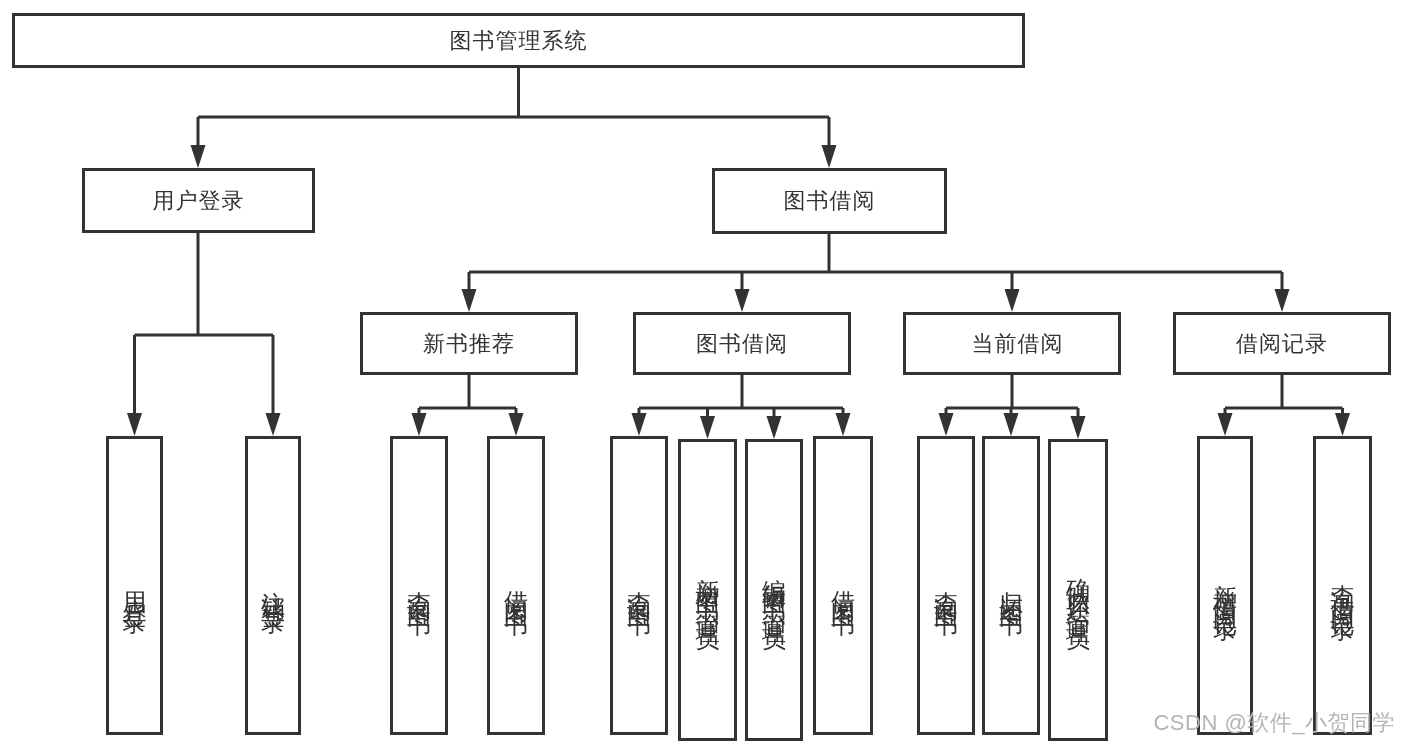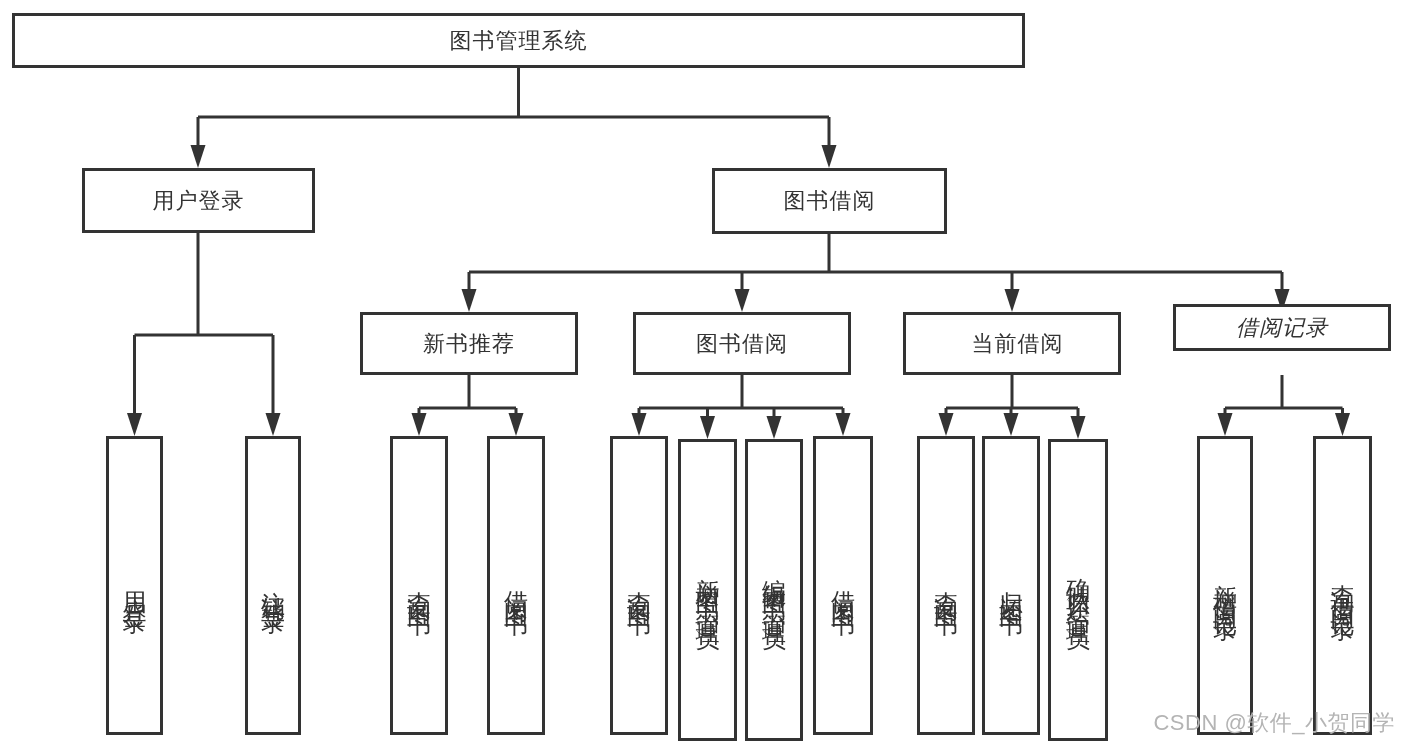--- a/index.html
+++ b/index.html
@@ -137,21 +137,21 @@
 
   <div class="box h-box" style="left:360px;top:312px;width:218px;height:63px;">
     <span>新书推荐</span>
   </div>
   <div class="box h-box" style="left:633px;top:312px;width:218px;height:63px;justify-content:center;">
     <span>图书借阅</span>
   </div>
   <div class="box h-box" style="left:903px;top:312px;width:218px;height:63px;padding-left:11px;">
     <span>当前借阅</span>
   </div>
-  <div class="box h-box" style="left:1173px;top:304px;width:218px;height:47px;font-style:italic;">
+  <div class="box h-box" style="left:1173px;top:312px;width:218px;height:63px;">
     <span>借阅记录</span>
   </div>
 
   <div class="box v-box" style="left:106px;top:436px;width:57px;height:299px;">
     <span class="v-text">用户登录</span>
   </div>
   <div class="box v-box" style="left:245px;top:436px;width:56px;height:299px;">
     <span class="v-text">注销登录</span>
   </div>
   <div class="box v-box" style="left:390px;top:436px;width:58px;height:299px;">

